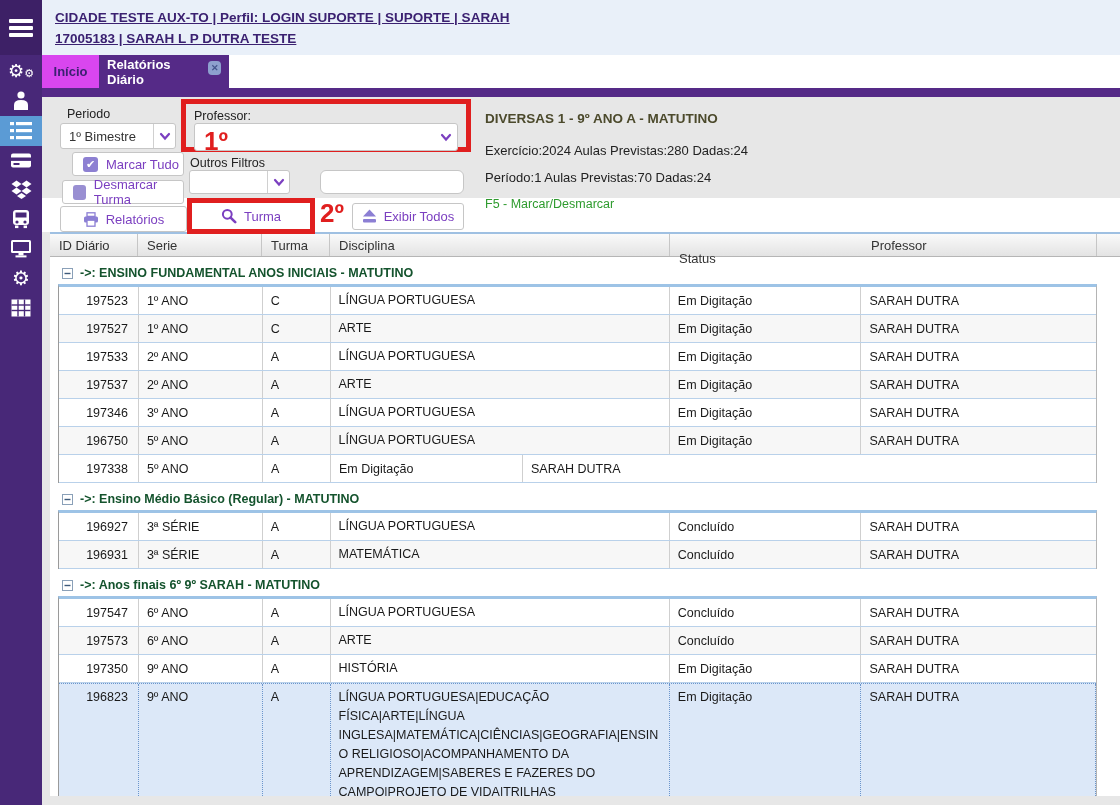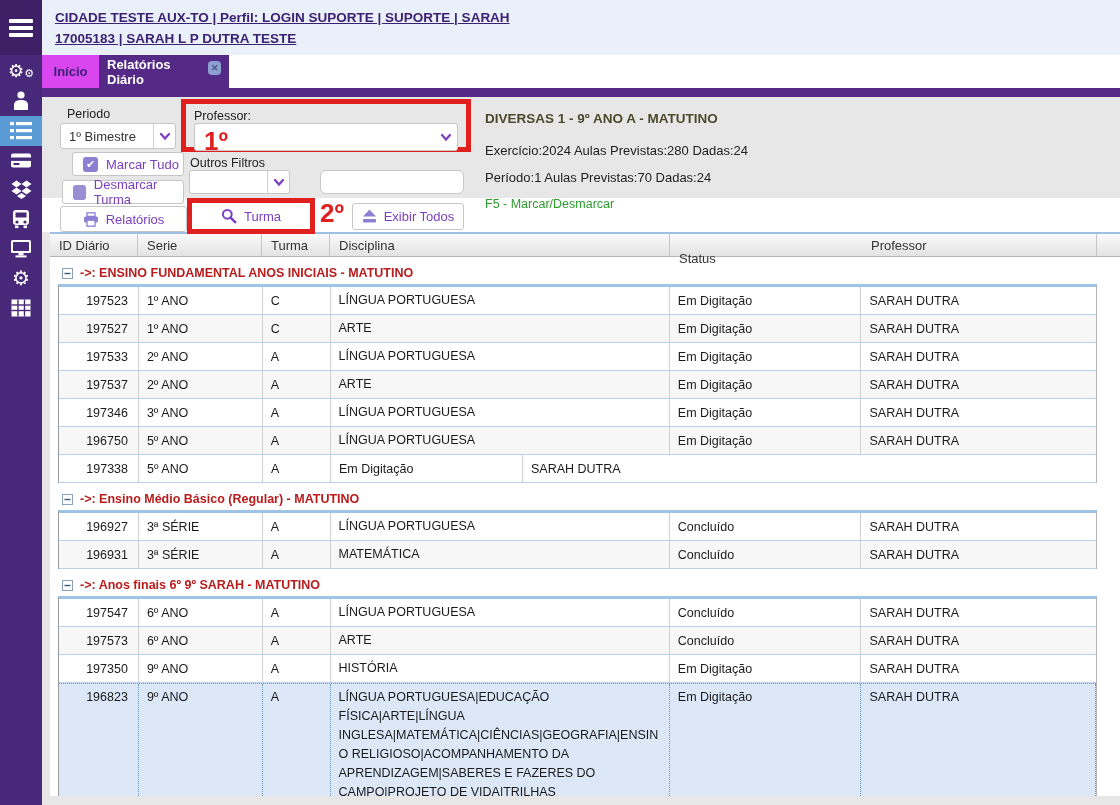--- a/index.html
+++ b/index.html
@@ -58,21 +58,21 @@
   .info-hint { position:absolute; left:485px; top:197px; font-size:12.5px; color:#2e9b2e; }
 
   
   .table-gutter { position:absolute; left:42px; top:232px; width:8px; height:573px; background:#e7e7e7; }
   .table-canvas { position:absolute; left:50px; top:232px; width:1070px; height:573px; background:#fff; overflow:hidden; }
   .thead { display:flex; height:25px; border-top:2px solid #9fc0e2; border-bottom:1px solid #b5b5b5;
            background:linear-gradient(#fafafa,#e3e3e3); }
   .th { border-right:1px solid #c6c6c6; font-size:13px; color:#333; display:flex; align-items:center; padding-left:9px; }
   .th:last-child { border-right:none; flex:1; }
   .group-row { margin-top:5px; height:22px; display:flex; align-items:center; padding-left:12px; gap:7px; cursor:pointer; }
-  .group-label { color:#b91c1c; font-weight:bold; font-size:12.5px; }
+  .group-label { color:#14532d; font-weight:bold; font-size:12.5px; }
   .rows { margin-left:8px; width:1039px; border-top:3px solid #9dc3e6; border-left:1px solid #9a9a9a; border-right:1px solid #b4b4b4; }
   .row { display:flex; min-height:28px; border-bottom:1px solid #b9d1ea; background:#fff; font-size:12.5px; color:#1a1a1a; cursor:pointer; }
   .row.alt { background:#f7f7f7; }
   .row.selected { background:#dce8f8; border-top:1px dotted #6b95cc; border-bottom:1px dotted #6b95cc; }
   .cell { padding:4px 8px; border-right:1px solid #cfcfcf; display:flex; align-items:center; overflow:hidden; }
   .row.selected .cell { border-right:1px dotted #6b95cc; align-items:flex-start; line-height:19px; }
   .cell.c-id { justify-content:flex-end; padding-right:10px; }
   .cell.c-disc { line-height:19px; word-break:break-word; }
   .cell:last-child { border-right:none; }
   .bottom-strip { position:absolute; left:42px; top:796px; width:1078px; height:9px; background:#e7e7e7; }

